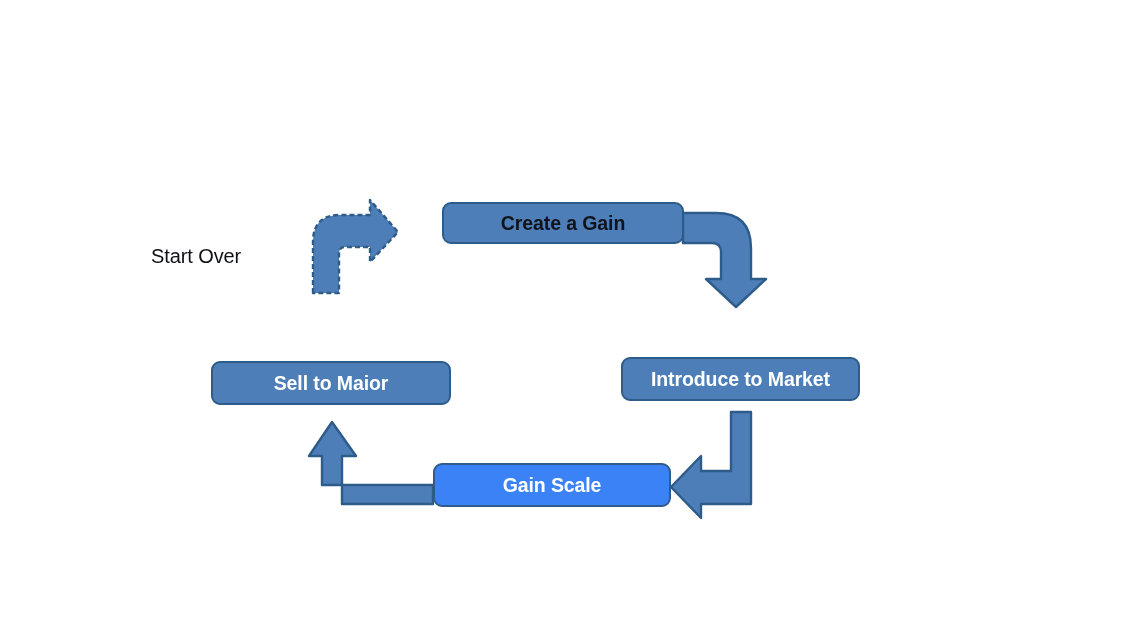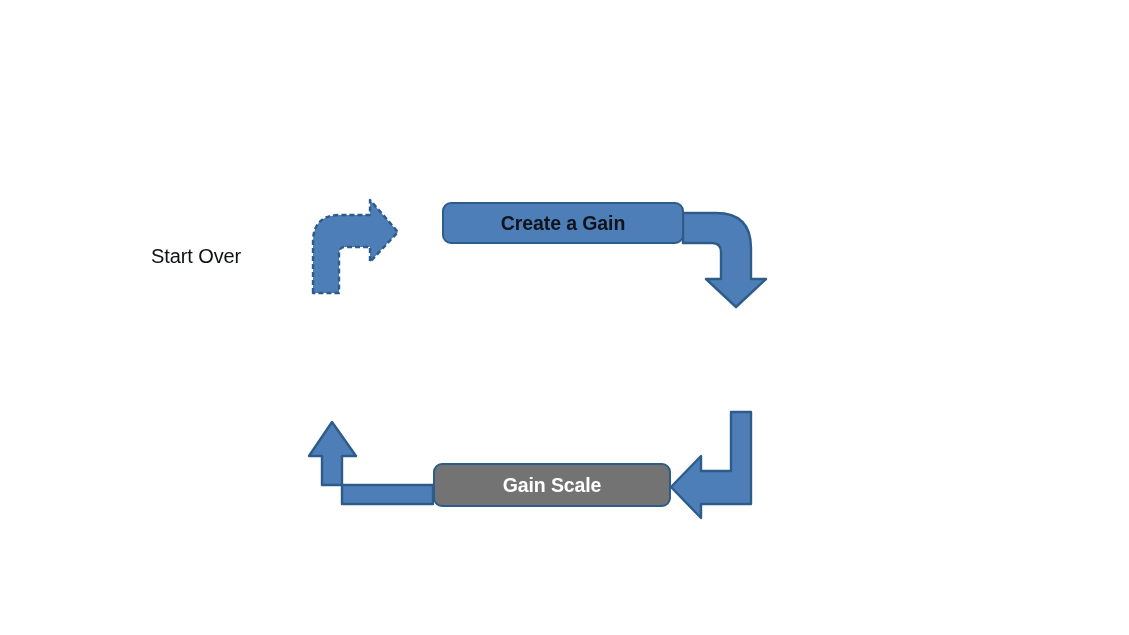--- a/index.html
+++ b/index.html
@@ -146,19 +146,25 @@
                Z" fill="#4d7eb8" stroke="#2e5c8a" stroke-width="2.4" stroke-linejoin="round"></path>
     </g>
   </svg>
 
   <div id="label-start-over">Start Over</div>
 
   <div class="node-box" id="box-create-a-brand" style="background:#4d7eb8; border:2.4px solid #2e5c8a; color:#10131a;">
     <span>Create a Gain</span>
   </div>
 
+  <div class="node-box" id="box-introduce-to-market" style="background:#4d7eb8; border:2.4px solid #2e5c8a; color:#ffffff;">
+    <span>Introduce to Market</span>
+  </div>
 
-  <div class="node-box" id="box-gain-scale" style="background:#737373; border:2.4px solid #2e5c8a; color:#ffffff;">
+  <div class="node-box" id="box-gain-scale" style="background:#3b82f6; border:2.4px solid #2e5c8a; color:#ffffff;">
     <span>Gain Scale</span>
   </div>
 
+  <div class="node-box" id="box-sell-to-maior" style="background:#4d7eb8; border:2.4px solid #2e5c8a; color:#ffffff;">
+    <span>Sell to Maior</span>
+  </div>
 
 </div>
 
 </body></html>

